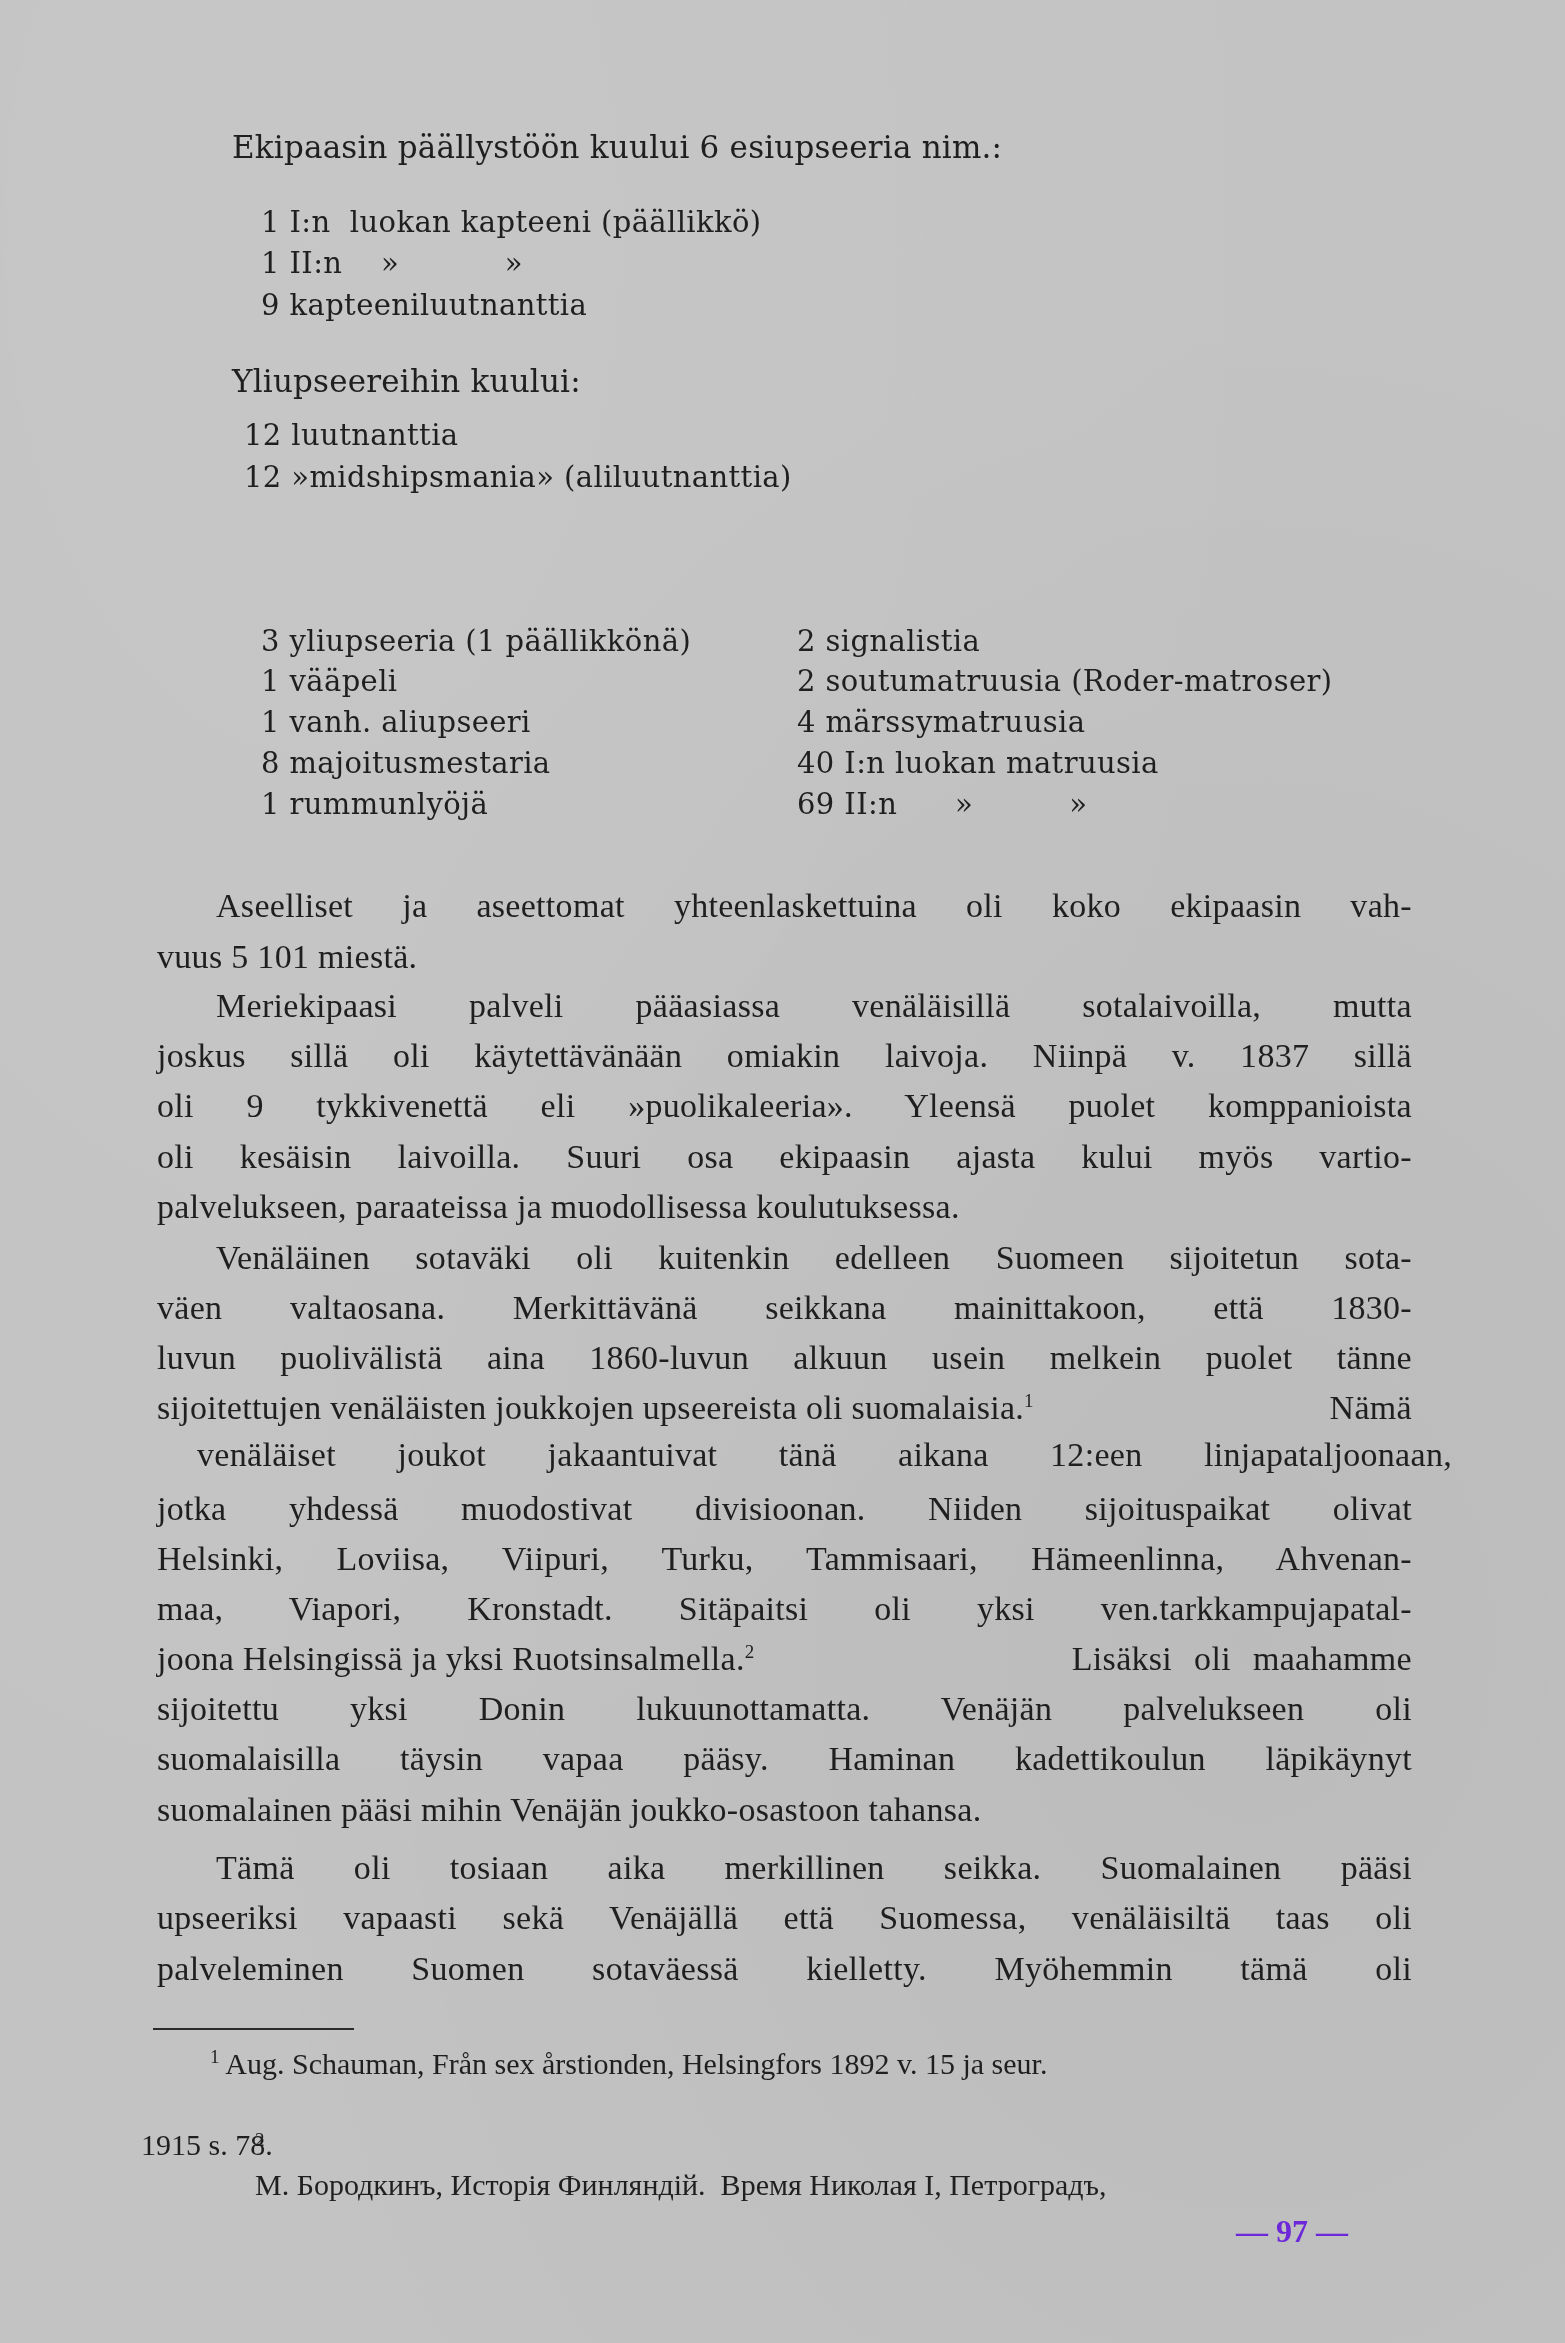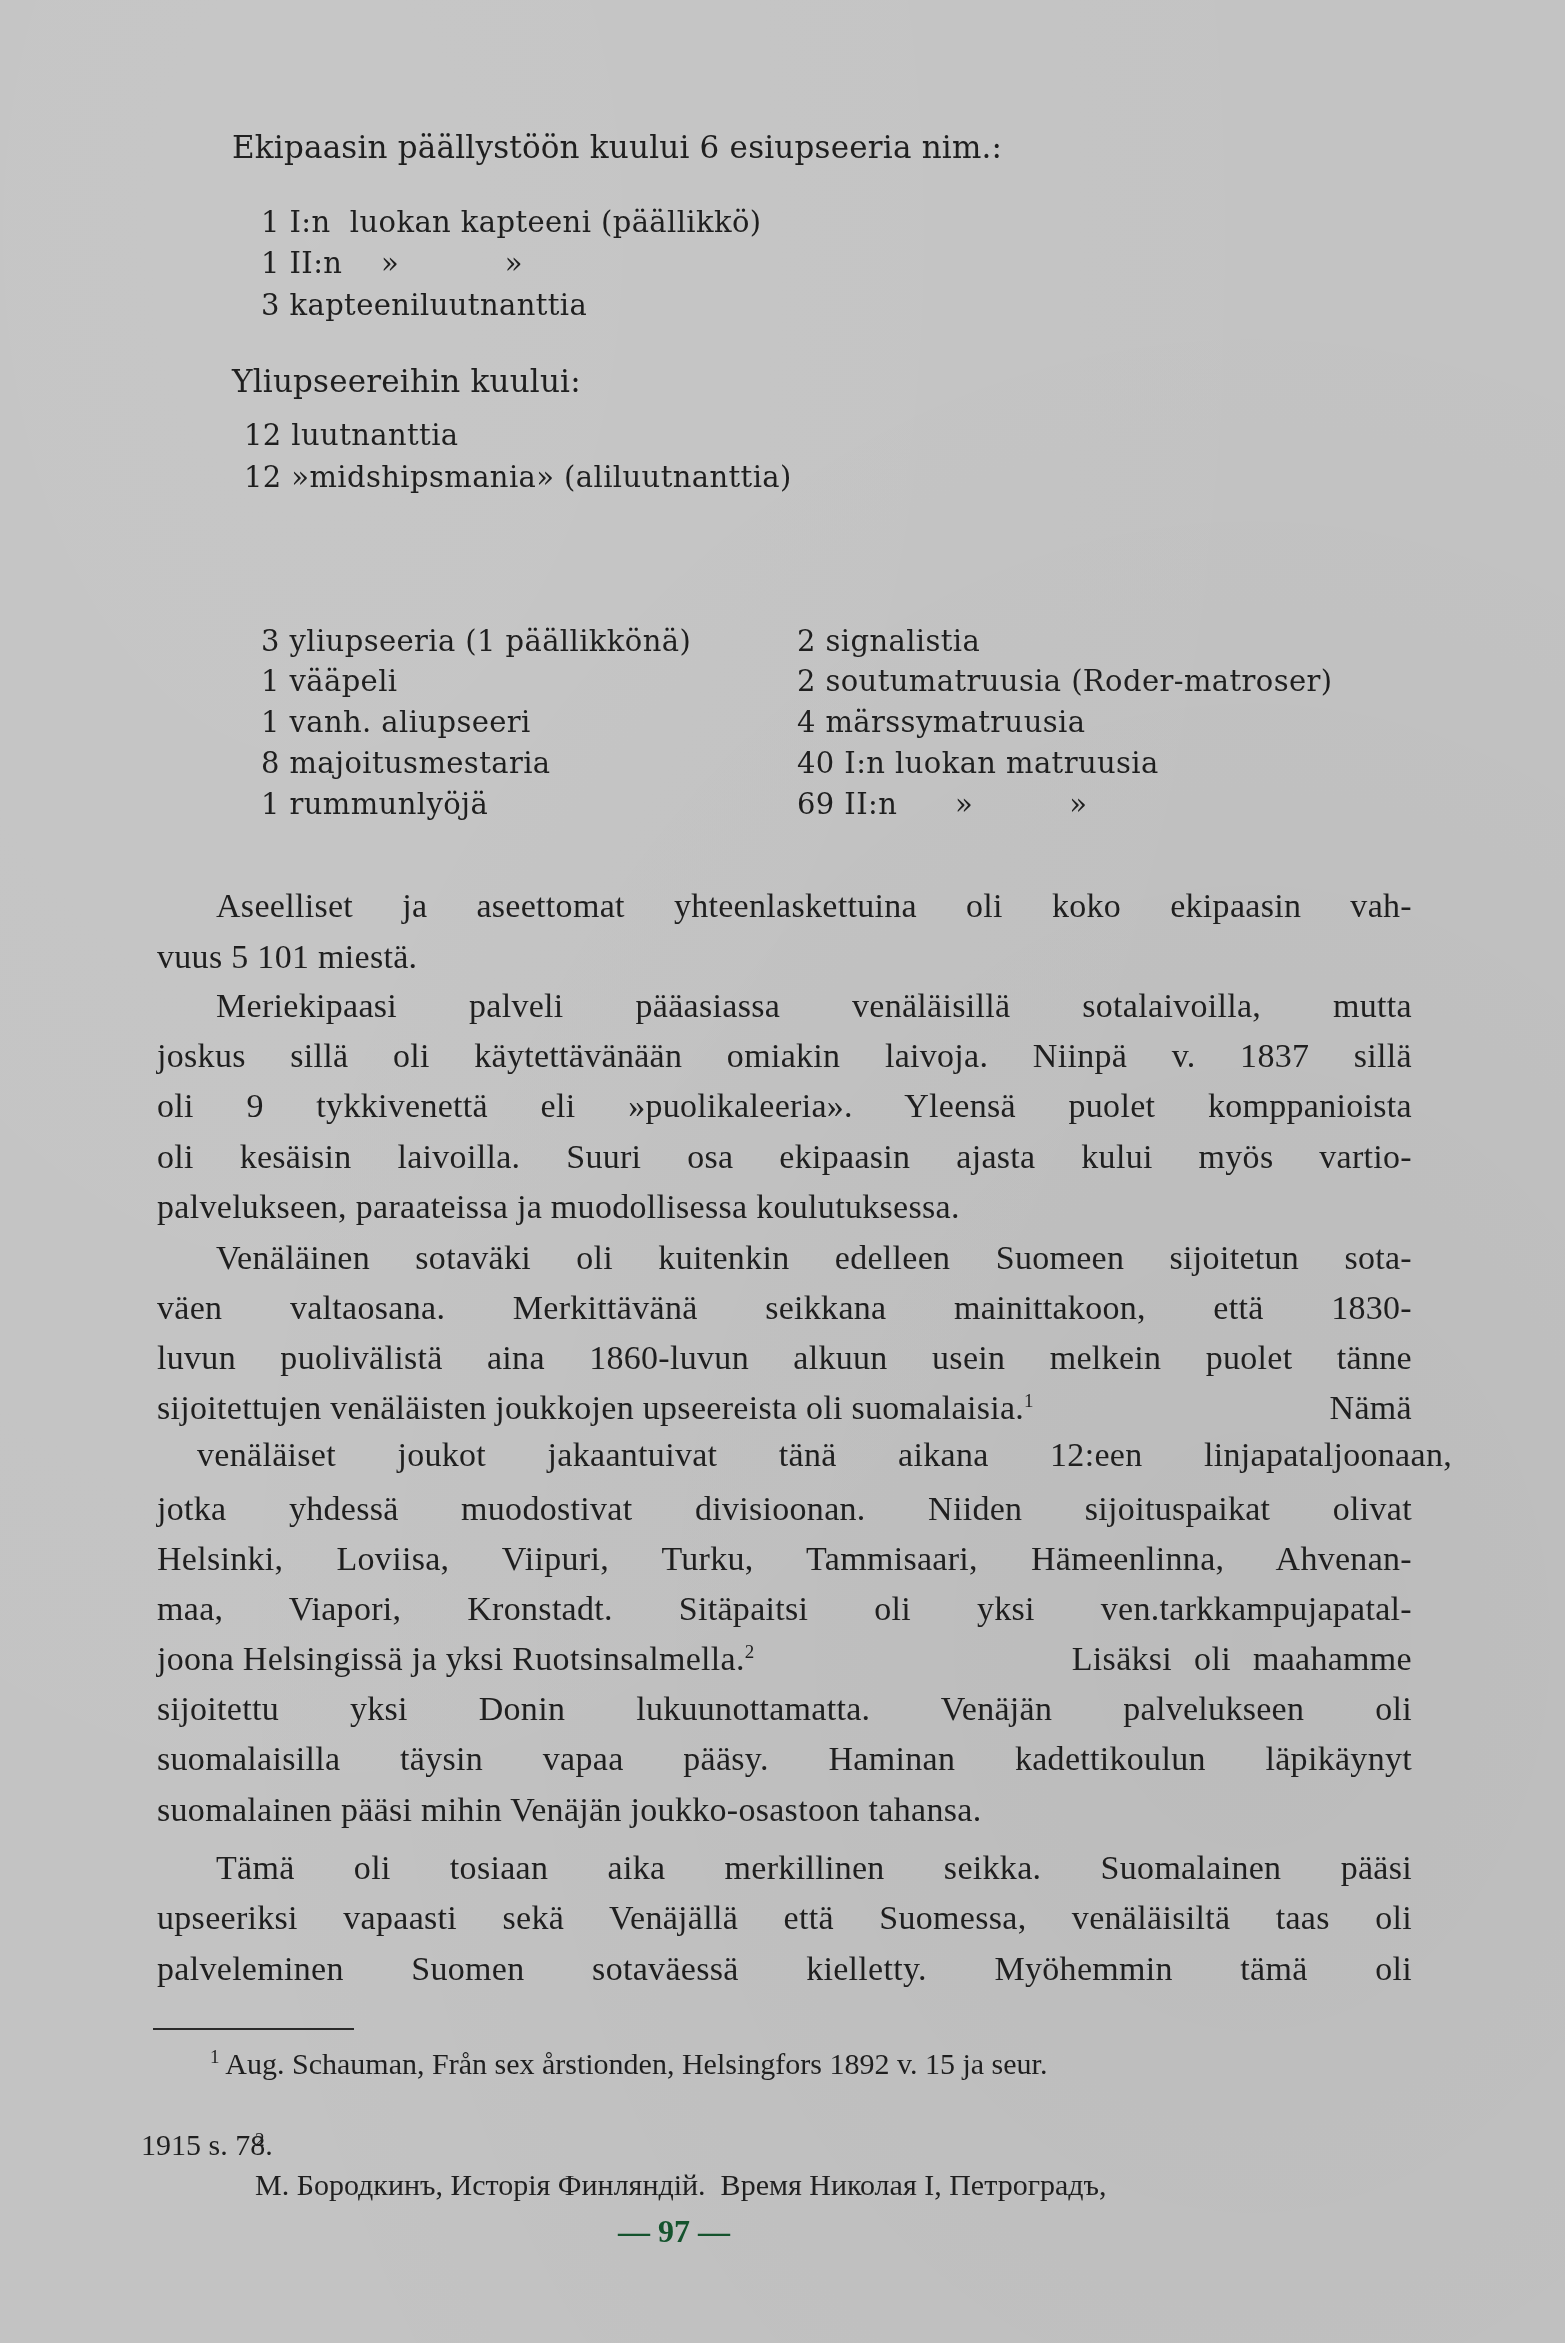--- a/index.html
+++ b/index.html
@@ -72,40 +72,40 @@
       top: 2028px;
       width: 201px;
       height: 1.9px;
       background: #2a2a2a;
     }
     .page-number {
       position: absolute;
       left: 0;
       width: 1348px;
       top: 2213px;
-      text-align: center;
+      text-align: right;
       font-size: 32px;
       font-family: "Liberation Serif", "DejaVu Serif", serif;
       font-weight: bold;
-      color: #14532d;
+      color: #6d28d9;
     }
     .col-a { left: 261px; }
     .col-b { left: 797px; }
   </style>
 </head>
 <body>
 
 <div class="page">
 
   <div class="line" style="left:232px; top:128px;">Ekipaasin päällystöön kuului 6 esiupseeria nim.:</div>
 
   <div>
     <div class="line small" style="left:261px; top:203px; white-space:pre;">1 I:n  luokan kapteeni (päällikkö)</div>
     <div class="line small" style="left:261px; top:244px; white-space:pre;">1 II:n    »           »</div>
-    <div class="line small" style="left:261px; top:286px; white-space:pre;">3 kapteeniluutnanttia</div>
+    <div class="line small" style="left:261px; top:286px; white-space:pre;">9 kapteeniluutnanttia</div>
   </div>
 
   <div class="line" style="left:232px; top:362px;">Yliupseereihin kuului:</div>
   <div>
     <div class="line small" style="left:244px; top:416px;">12 luutnanttia</div>
     <div class="line small" style="left:244px; top:458px;">12 »midshipsmania» (aliluutnanttia)</div>
   </div>
 
 
   <div>

